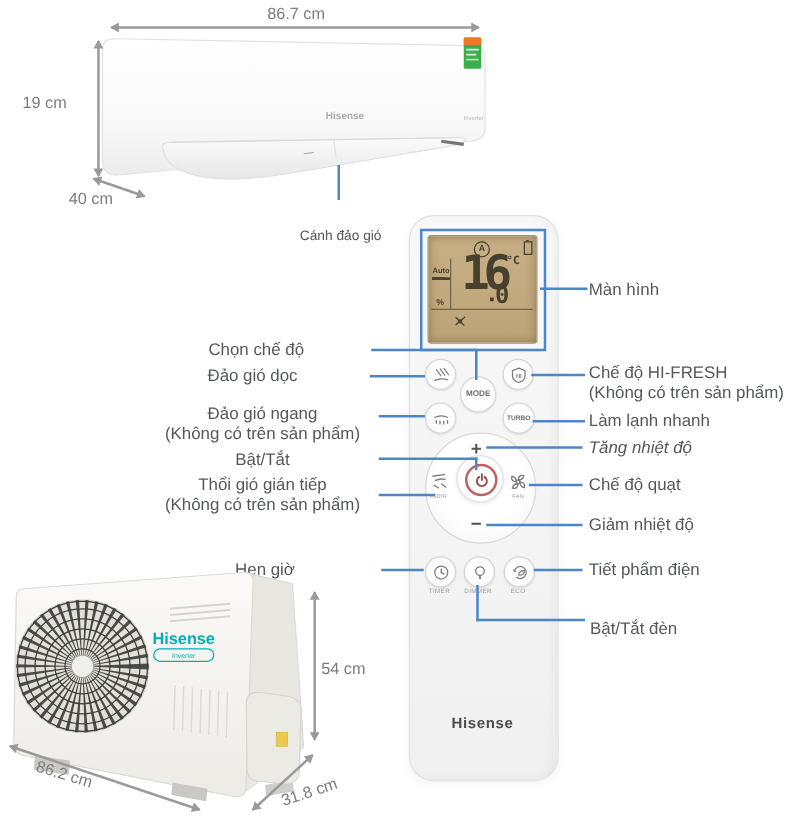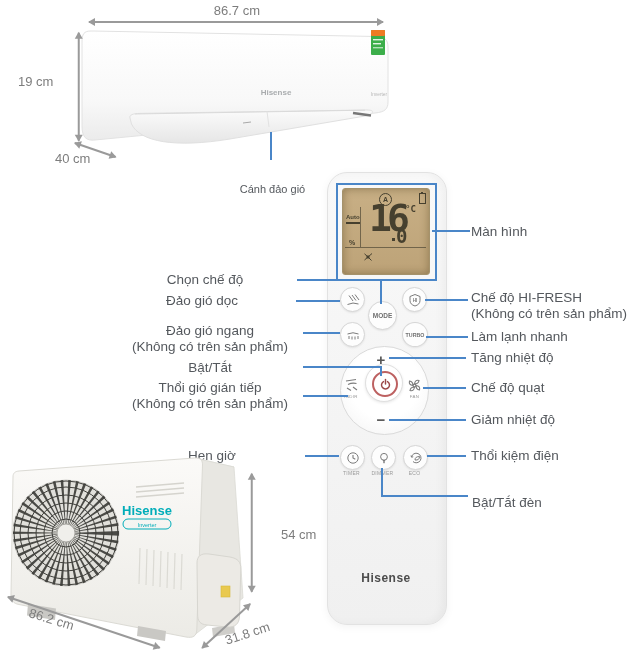--- a/index.html
+++ b/index.html
@@ -237,24 +237,24 @@
     <div>(Không có trên sản phẩm)</div>
   </div>
   <div class="lbl r" style="left:122px;top:448px;width:180px;">Hẹn giờ</div>
 
   <div class="lbl" style="left:471px;top:224px;text-align:center;">Màn hình</div>
   <div class="lbl" style="left:471px;top:290px;">
     <div>Chế độ HI-FRESH</div>
     <div>(Không có trên sản phẩm)</div>
   </div>
   <div class="lbl" style="left:471px;top:329px;">Làm lạnh nhanh</div>
-  <div class="lbl" style="left:471px;top:350px;">Tăng nhiệt độ</div>
+  <div class="lbl" style="left:471px;top:350px;font-style:italic;">Tăng nhiệt độ</div>
   <div class="lbl" style="left:471px;top:380px;">Chế độ quạt</div>
   <div class="lbl" style="left:471px;top:412px;">Giảm nhiệt độ</div>
-  <div class="lbl" style="left:471px;top:448px;">Thổi kiệm điện</div>
+  <div class="lbl" style="left:471px;top:448px;">Tiết phẩm điện</div>
   <div class="lbl" style="left:472px;top:495px;">Bật/Tắt đèn</div>
 
   <svg class="abs" style="left:0;top:438px;width:265px;height:210px" viewBox="0 0 265 210">
     <defs>
       <linearGradient id="odg" x1="0" y1="0" x2="0" y2="1">
         <stop offset="0" stop-color="#fbfaf8"></stop>
           <stop offset="1" stop-color="#ecebe6"></stop>
       </linearGradient>
     </defs>
     <polygon points="16,34 199,21 234,29 52,45" fill="#f1f0ec" stroke="#e0dfd9" stroke-width=".8"></polygon>
@@ -298,19 +298,19 @@
     <rect x="221" y="148" width="9" height="11" fill="#e9c94f" stroke="#d8b93a" stroke-width=".6"></rect>
 
     <g>
       <text x="147" y="77" text-anchor="middle" font-size="13" font-weight="bold" fill="#00adb9">Hisense</text>
       <rect x="123" y="81" width="48" height="10" rx="5" fill="none" stroke="#00adb9" stroke-width="1"></rect>
       <text x="147" y="88.5" text-anchor="middle" font-size="5.5" fill="#00adb9">Inverter</text>
     </g>
   </svg>
 
   <div class="arrow" style="left:252px;top:473px;width:118px;transform:rotate(90deg);"></div>
-  <div class="dim" style="left:257px;top:527px;width:46px;margin-left:24px;">54 cm</div>
+  <div class="dim" style="left:257px;top:527px;width:46px;">54 cm</div>
   <div class="arrow" style="left:8px;top:596px;width:160px;transform:rotate(18.5deg);"></div>
   <div class="dim" style="left:28px;top:614px;width:62px;transform:rotate(17deg);">86.2 cm</div>
   <div class="arrow" style="left:202px;top:647px;width:65px;transform:rotate(-42.5deg);"></div>
   <div class="dim" style="left:224px;top:624px;width:58px;transform:rotate(-18deg);">31.8 cm</div>
 
 </div>
 
 </body></html>

